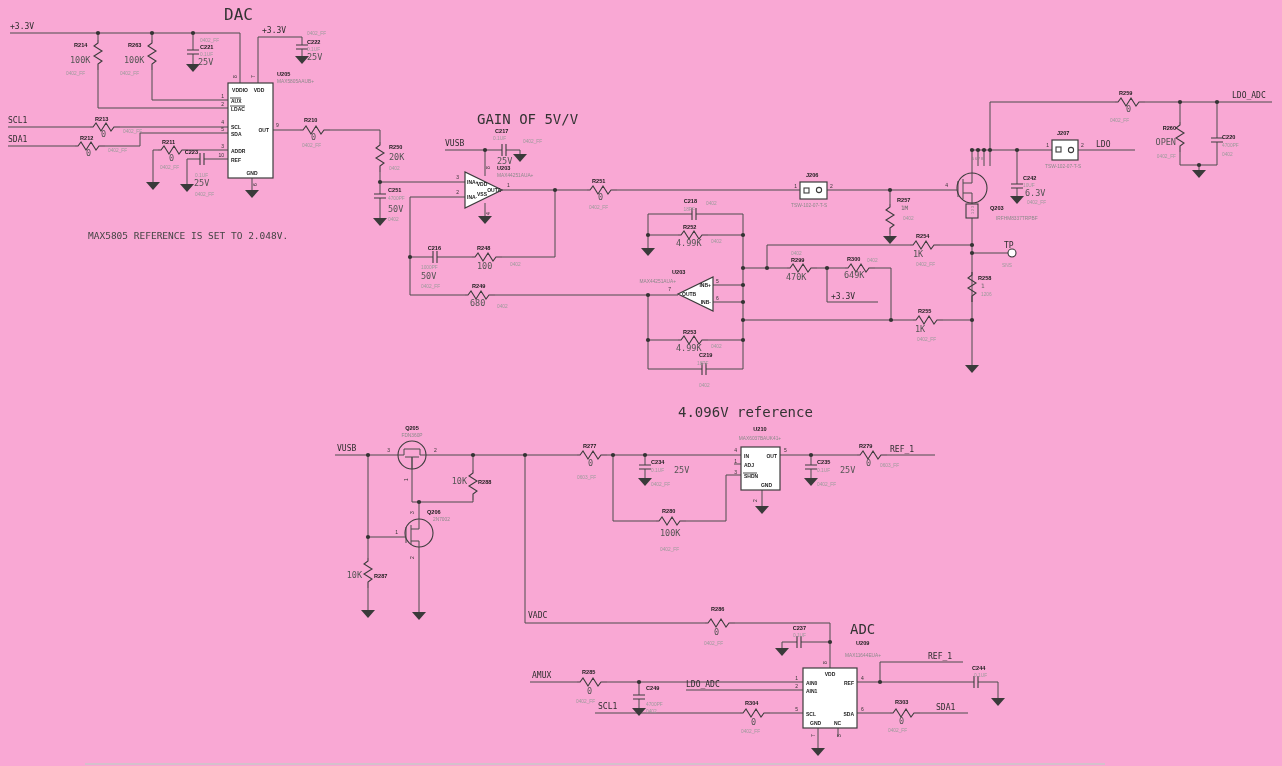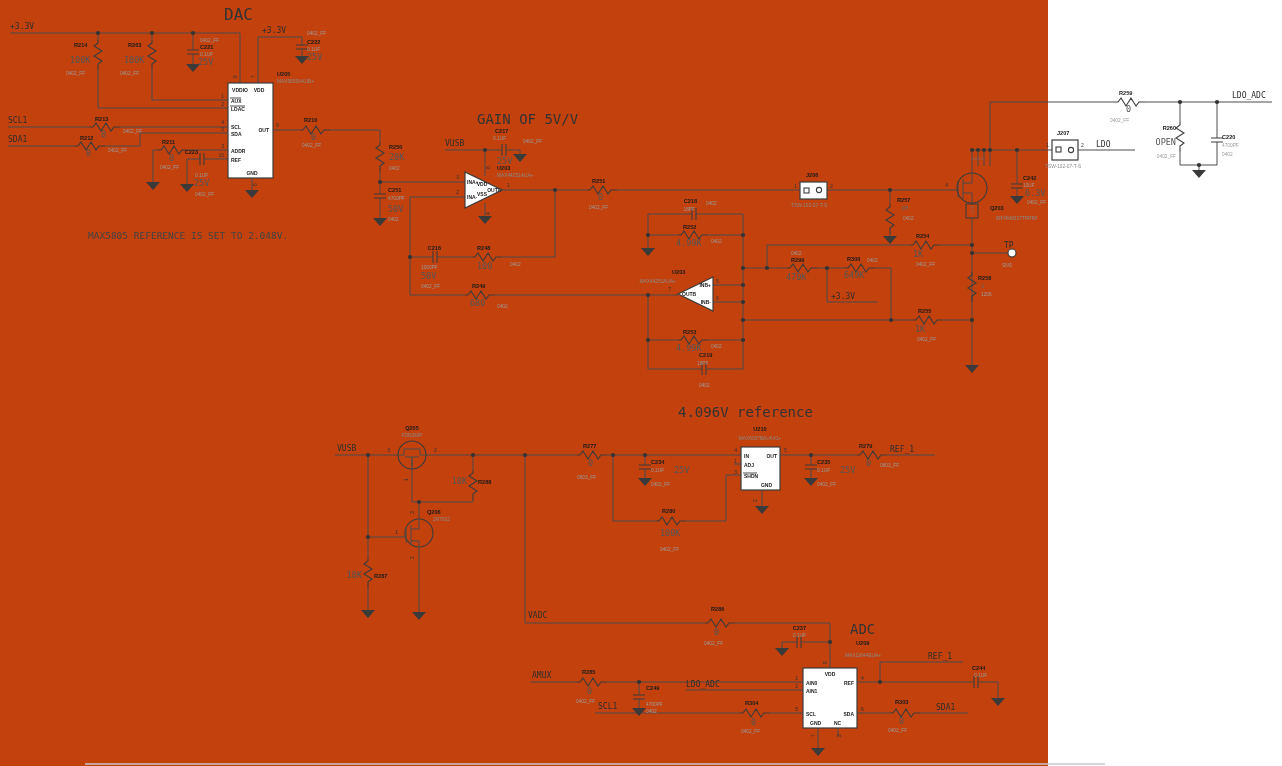--- a/index.html
+++ b/index.html
@@ -1,16 +1,16 @@
 <!DOCTYPE html>
 <html><head>
 <meta charset="utf-8">
 <style>
   html,body{margin:0;padding:0;background:#fff}
-  .sheet{width:1048px;height:766px;position:relative;background:#c2410c}
+  .sheet{width:1282px;height:766px;position:relative;background:#f9a8d4}
   svg{font-family:"Liberation Sans",sans-serif}
   .w{fill:none;stroke:#4d4d4d;stroke-width:1}
   .bx{fill:#fff;stroke:#3c3c3c;stroke-width:1.2}
   .oc{fill:none;stroke:#3c3c3c;stroke-width:1.1}
   .ocw{fill:#fff;stroke:#3c3c3c;stroke-width:1.1}
   #rh,#rv,#cv,#ch{fill:none;stroke:#3c3c3c;stroke-width:1.1}
   #gnd{fill:#3a3a3a;stroke:none}
   #dot{fill:#333;stroke:none}
   .rf{font-size:5.6px;font-weight:bold;fill:#1b1b1b}
   .pk{font-size:4.8px;fill:#9b9b9b}

